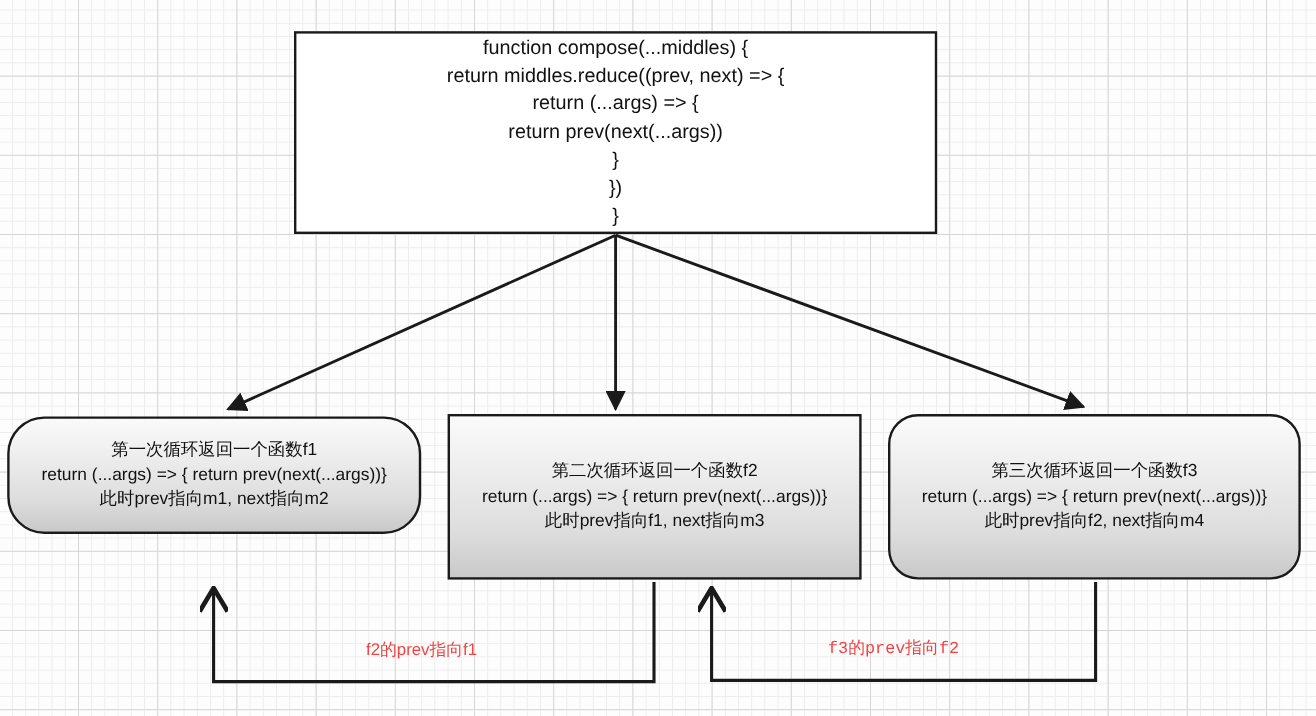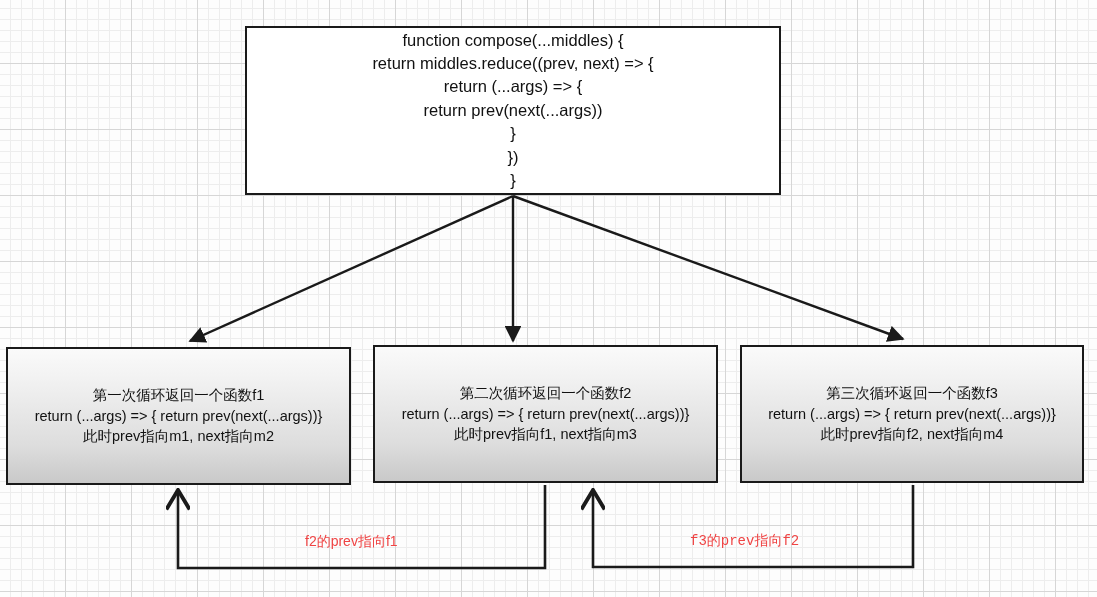--- a/index.html
+++ b/index.html
@@ -56,23 +56,23 @@
     box-sizing: border-box;
   }
   .edge-label {
     position: absolute;
     color: #ef4444;
     font-size: 14px;
     white-space: nowrap;
     line-height: 1;
   }
   #topbox   { left: 245px; top: 26px;  width: 536px; height: 169px; }
-  #step1    { left: 6px;   top: 347px; width: 345px; height: 138px; }
+  #step1    { left: 6px;   top: 347px; width: 345px; height: 98px; border-radius: 31px; }
   #step2    { left: 373px; top: 345px; width: 345px; height: 138px; }
-  #step3    { left: 740px; top: 345px; width: 344px; height: 138px; }
+  #step3    { left: 740px; top: 345px; width: 344px; height: 138px; border-radius: 25px; }
   #label1   { left: 305px; top: 534px; text-align: right; }
   #label2   { left: 690px; top: 534px; font-family: Liberation Mono, monospace; }
 </style>
 </head>
 <body>
 
 <div id="canvas">
 
   <svg id="edges" viewBox="0 0 1097 597" xmlns="http://www.w3.org/2000/svg">
     <defs>

